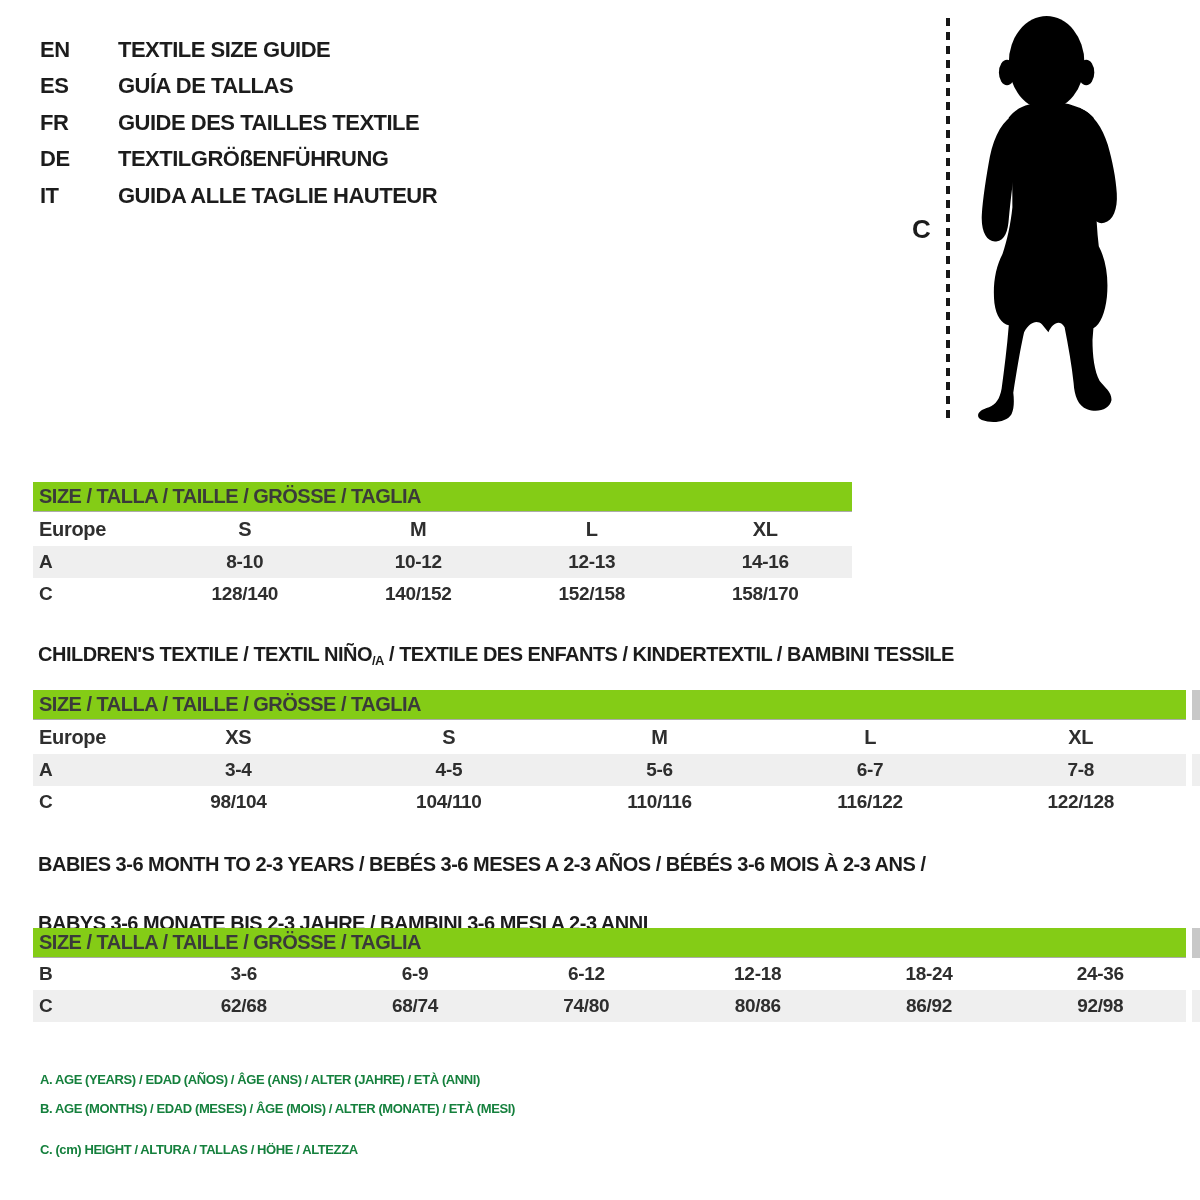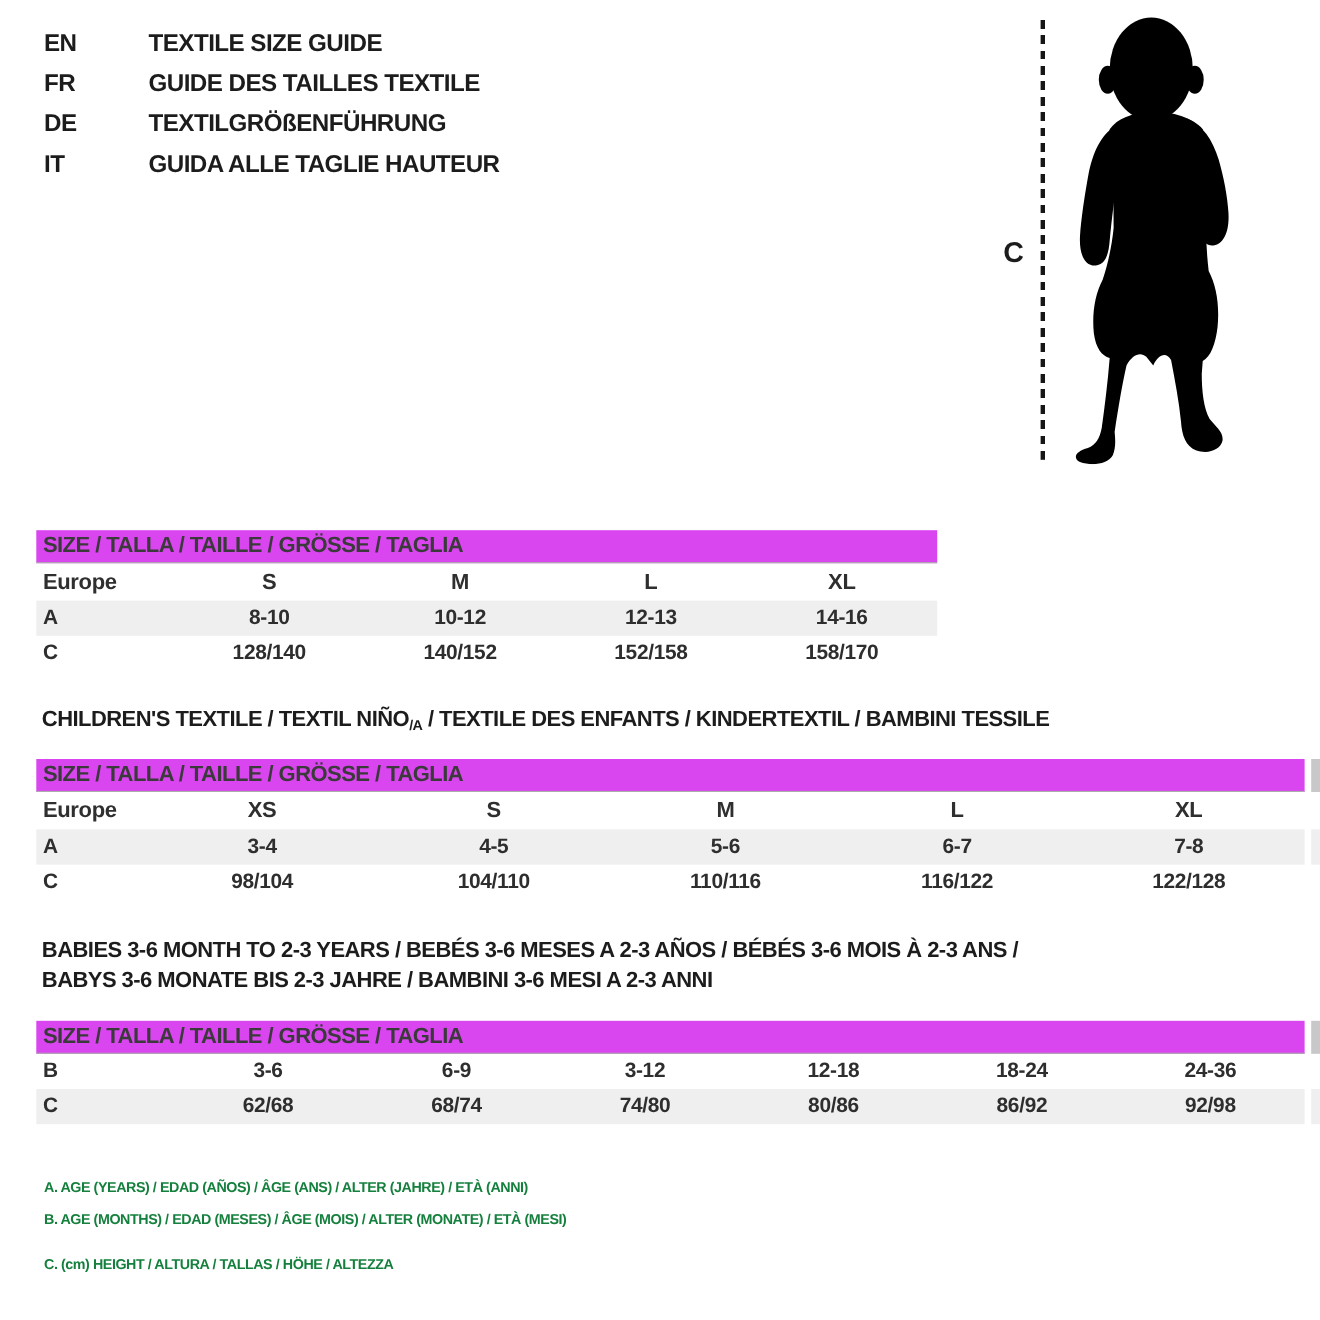--- a/index.html
+++ b/index.html
@@ -5,21 +5,21 @@
   html,body{margin:0;padding:0;}
   body{
     width:1200px;height:1200px;background:#ffffff;
     font-family:"Liberation Sans","DejaVu Sans",sans-serif;
     color:#222;overflow:hidden;position:relative;
   }
   #canvas{position:absolute;inset:0;width:1200px;height:1200px;background:#fff;}
 
   
   .lang-block{position:absolute;left:40px;top:26px;}
-  .lang-row{display:flex;height:36.5px;align-items:flex-start;gap:17px;}
+  .lang-row{display:flex;height:36.5px;align-items:flex-end;}
   .lang-code{width:78px;font-size:22px;font-weight:700;letter-spacing:-0.5px;color:#1c1c1c;}
   .lang-title{font-size:22px;font-weight:700;letter-spacing:-0.5px;color:#1c1c1c;white-space:nowrap;}
 
   
   .measure-line{
     position:absolute;left:946px;top:18px;width:4px;height:400px;
     background:repeating-linear-gradient(to bottom,#161616 0 8px,transparent 8px 14px);
   }
   .measure-label{
     position:absolute;left:912px;top:214px;font-size:26px;font-weight:700;color:#1c1c1c;
@@ -27,21 +27,21 @@
   .baby-svg{position:absolute;left:962px;top:12px;}
 
   
   .sec-title{
     position:absolute;left:38px;font-size:20px;font-weight:700;letter-spacing:-0.5px;
     color:#1c1c1c;white-space:nowrap;
   }
   .sec-title .sub{font-size:13px;vertical-align:-4px;font-weight:700;}
   .tbl{position:absolute;left:33px;}
   .tbl-hdr{
-    background:#d946ef;border-bottom:1px solid #ababab;
+    background:#84cc16;border-bottom:1px solid #ababab;
     height:30px;display:flex;align-items:center;padding-left:6px;box-sizing:border-box;
     font-size:20px;font-weight:700;letter-spacing:-0.5px;color:#3a3a3a;
   }
   .row{display:grid;align-items:center;}
   .row > div{text-align:center;font-size:19px;font-weight:700;letter-spacing:-0.3px;color:#2e2e2e;white-space:nowrap;}
   .row > div:first-child{text-align:left;padding-left:6px;}
   .row.head-sizes{height:34px;}
   .row.head-sizes > div{font-size:20px;color:#2f2f2f;}
   .row.data{height:32px;}
   .row.alt{background:#efefef;}
@@ -64,20 +64,24 @@
 </style>
 </head>
 <body>
 
 <div id="canvas">
 
   <div class="lang-block">
     <div class="lang-row">
       <span class="lang-code">EN</span>
       <span class="lang-title">TEXTILE SIZE GUIDE</span>
+    </div>
+    <div class="lang-row">
+      <span class="lang-code">ES</span>
+      <span class="lang-title">GUÍA DE TALLAS</span>
     </div>
     <div class="lang-row">
       <span class="lang-code">FR</span>
       <span class="lang-title">GUIDE DES TAILLES TEXTILE</span>
     </div>
     <div class="lang-row">
       <span class="lang-code">DE</span>
       <span class="lang-title">TEXTILGRÖßENFÜHRUNG</span>
     </div>
     <div class="lang-row">
@@ -186,28 +190,28 @@
       <div>C</div>
       <div>98/104</div>
       <div>104/110</div>
       <div>110/116</div>
       <div>116/122</div>
       <div>122/128</div>
     </div>
   </div>
 
   <div class="sec-title" style="top:853px;">BABIES 3-6 MONTH TO 2-3 YEARS / BEBÉS 3-6 MESES A 2-3 AÑOS / BÉBÉS 3-6 MOIS À 2-3 ANS /</div>
-  <div class="sec-title" style="top:880px;">BABYS 3-6 MONATE BIS 2-3 JAHRE / BAMBINI 3-6 MESI A 2-3 ANNI</div>
+  <div class="sec-title" style="top:912px;">BABYS 3-6 MONATE BIS 2-3 JAHRE / BAMBINI 3-6 MESI A 2-3 ANNI</div>
   <div class="tbl w-wide" style="top:928px;">
     <div class="tbl-hdr">SIZE / TALLA / TAILLE / GRÖSSE / TAGLIA</div>
     <div class="row data cols-babies">
       <div>B</div>
       <div>3-6</div>
       <div>6-9</div>
-      <div>3-12</div>
+      <div>6-12</div>
       <div>12-18</div>
       <div>18-24</div>
       <div>24-36</div>
     </div>
     <div class="row data alt cols-babies">
       <div>C</div>
       <div>62/68</div>
       <div>68/74</div>
       <div>74/80</div>
       <div>80/86</div>

